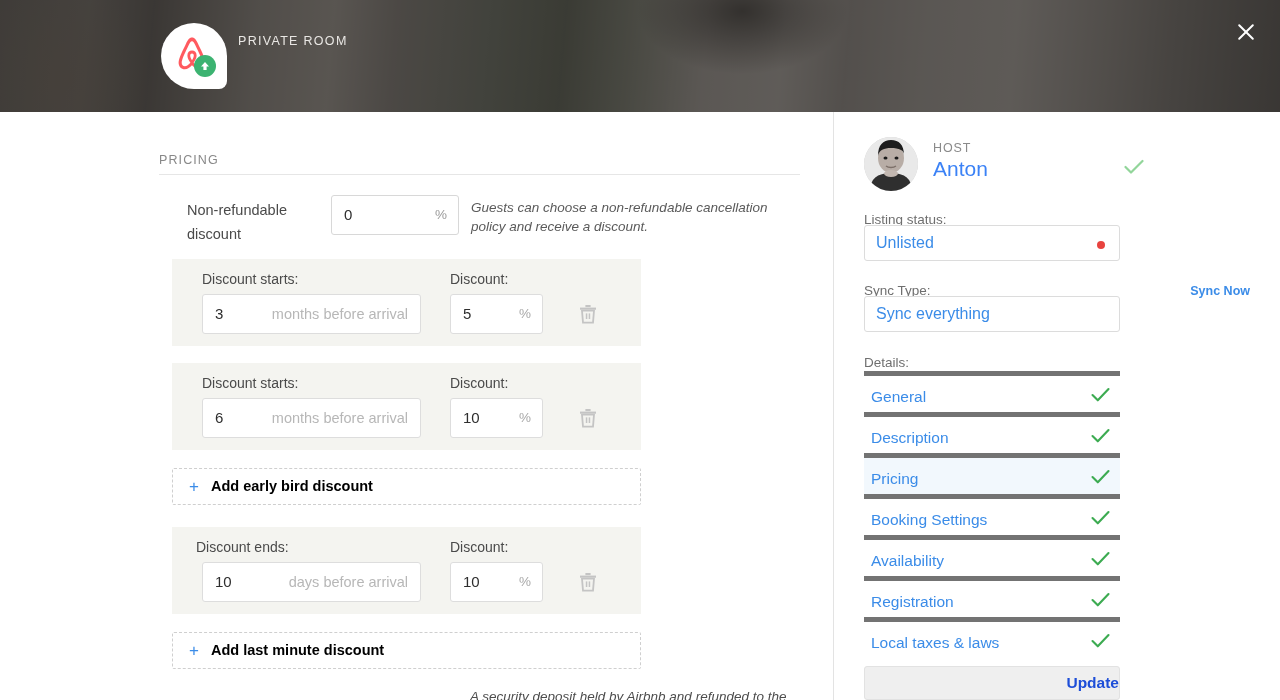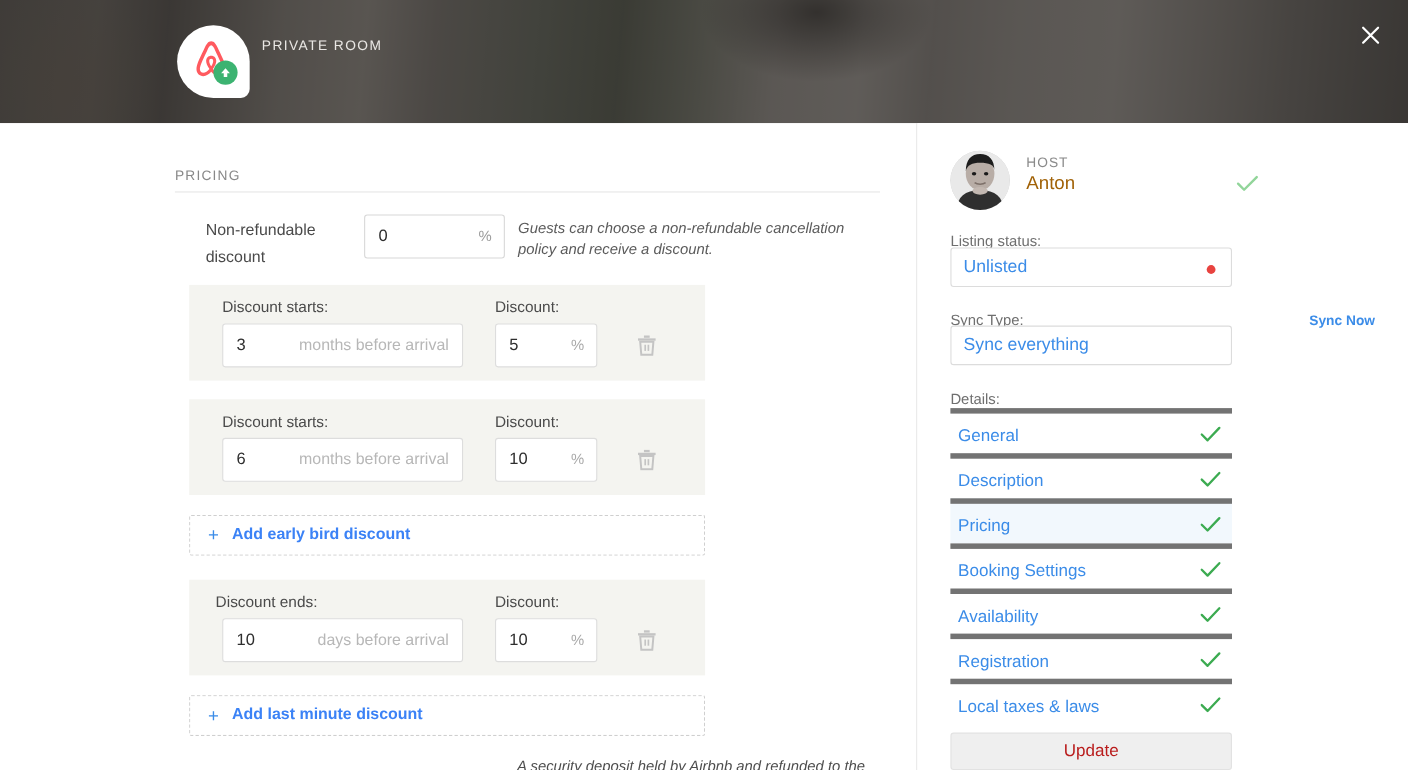--- a/index.html
+++ b/index.html
@@ -254,21 +254,21 @@
     left: 16px; top: 0;
     line-height: 35px;
     font-size: 17px;
     color: #3b8ce8;
   }
   .add-btn .lbl {
     position: absolute;
     left: 38px; top: 0;
     line-height: 35px;
     font-size: 14.5px;
-    color: #3b82f6;
+    color: #000000;
     font-weight: 600;
   }
 
   .footnote {
     position: absolute;
     left: 470px;
     top: 687px;
     width: 340px;
     font-style: italic;
     font-size: 13.5px;
@@ -302,22 +302,22 @@
   .host-role {
     position: absolute;
     left: 69px; top: 4px;
     font-size: 12.5px;
     letter-spacing: .9px;
     color: #8a8a8a;
   }
   .host-name {
     position: absolute;
     left: 69px; top: 20px;
-    font-size: 17px;
-    color: #a16207;
+    font-size: 21px;
+    color: #3b82f6;
   }
   .host-check {
     position: absolute;
     left: 260px; top: 22px;
   }
 
   .sb-label {
     position: absolute;
     left: 30px;
     font-size: 13.5px;
@@ -389,23 +389,24 @@
     height: 34px;
     background: #efefef;
     border: 1px solid #e2e2e2;
     border-radius: 3px;
     cursor: pointer;
   }
   .update-btn .txt {
     position: absolute;
     left: 0; right: 0; top: 0;
     line-height: 32px;
-    text-align: center;
+    text-align: right;
     font-size: 15.5px;
-    color: #b91c1c;
+    color: #1d4ed8;
+    font-weight: bold;
   }
 </style>
 </head>
 <body>
 
 <div class="header">
   <div class="header-photo"></div>
   <div class="header-scrim"></div>
 
   <div class="header-inner">

